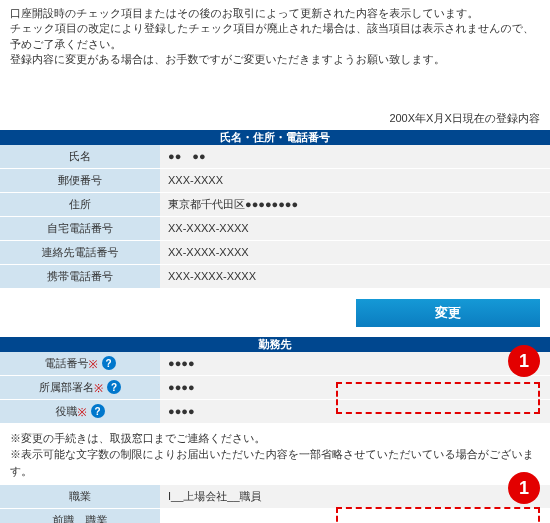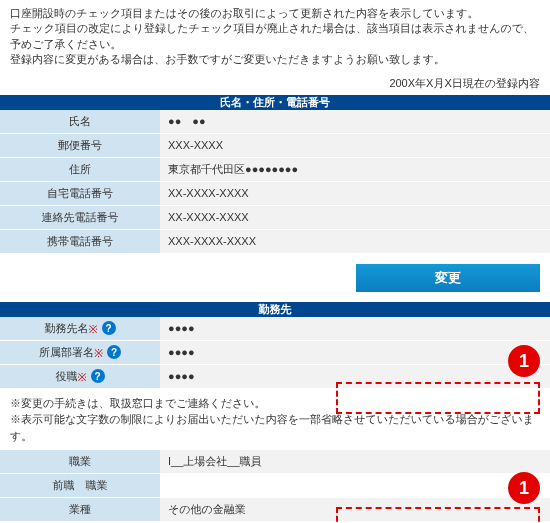--- a/index.html
+++ b/index.html
@@ -1,18 +1,18 @@
 <!DOCTYPE html>
 <html><head>
 <meta charset="utf-8">
 <style>
   * { margin: 0; padding: 0; box-sizing: border-box; }
   body { font-family: "MS PGothic", "Hiragino Kaku Gothic Pro", sans-serif; font-size: 11px; color: #333; background: #fff; width: 550px; position: relative; }
   .intro { padding: 6px 10px 4px; line-height: 1.4; }
-  .timestamp { text-align: right; padding: 4px 10px; font-size: 11px; }
+  .timestamp { text-align: right; padding: 4px 10px; font-size: 11px; margin-top: 35px; }
   .section-header { background: #00478f; color: #fff; text-align: center; font-weight: bold; }
   .row { display: flex; border-bottom: 1px solid #fff; }
   .row-label { width: 160px; background: #d0e3f0; text-align: right; padding: 4px 6px; display: flex; align-items: center; justify-content: center; position: relative; }
   .row-value { flex: 1; background: #f2f2f2; padding: 4px 8px; text-align: left; display: flex; align-items: center; gap: 14px; flex-wrap: wrap; }
   .row-value.white { background: #fff; }
   .help-icon { display: inline-flex; width: 14px; height: 14px; border-radius: 50%; background: #0077cc; color: #fff; align-items: center; justify-content: center; font-size: 10px; font-weight: bold; margin-left: 4px; }
   .req { color: #c00; }
   .button-row { display: flex; justify-content: flex-end; padding: 10px; position: relative; }
   .btn-change { background: linear-gradient(#1599d6,#0b7dc0); color: #fff; border: none; width: 184px; height: 28px; font-size: 13px; font-weight: bold; cursor: pointer; text-align: center; }
   .notes { padding: 6px 10px; line-height: 1.5; }
@@ -61,21 +61,21 @@
     </div>
 </div>
 <div class="button-row">
   <button class="btn-change">変更</button>
 </div>
 
 <div class="section-header">勤務先</div>
 <div>
   <div class="row">
     <div class="row-label">
-      <span>勤務先名</span>
+      <span>電話番号</span>
         <span class="req">※</span>
       <span class="help-icon">?</span>
     </div>
     <div class="row-value">●●●●</div>
   </div>
   <div class="row">
     <div class="row-label">
       <span>所属部署名</span>
         <span class="req">※</span>
       <span class="help-icon">?</span>

